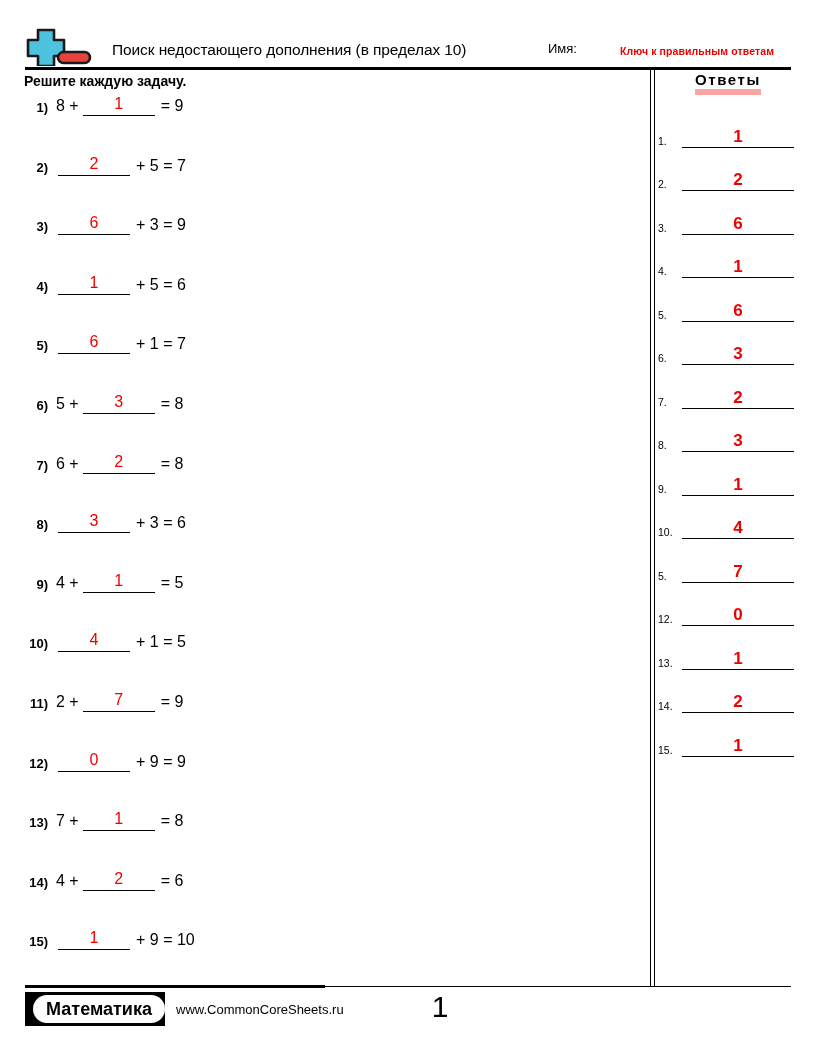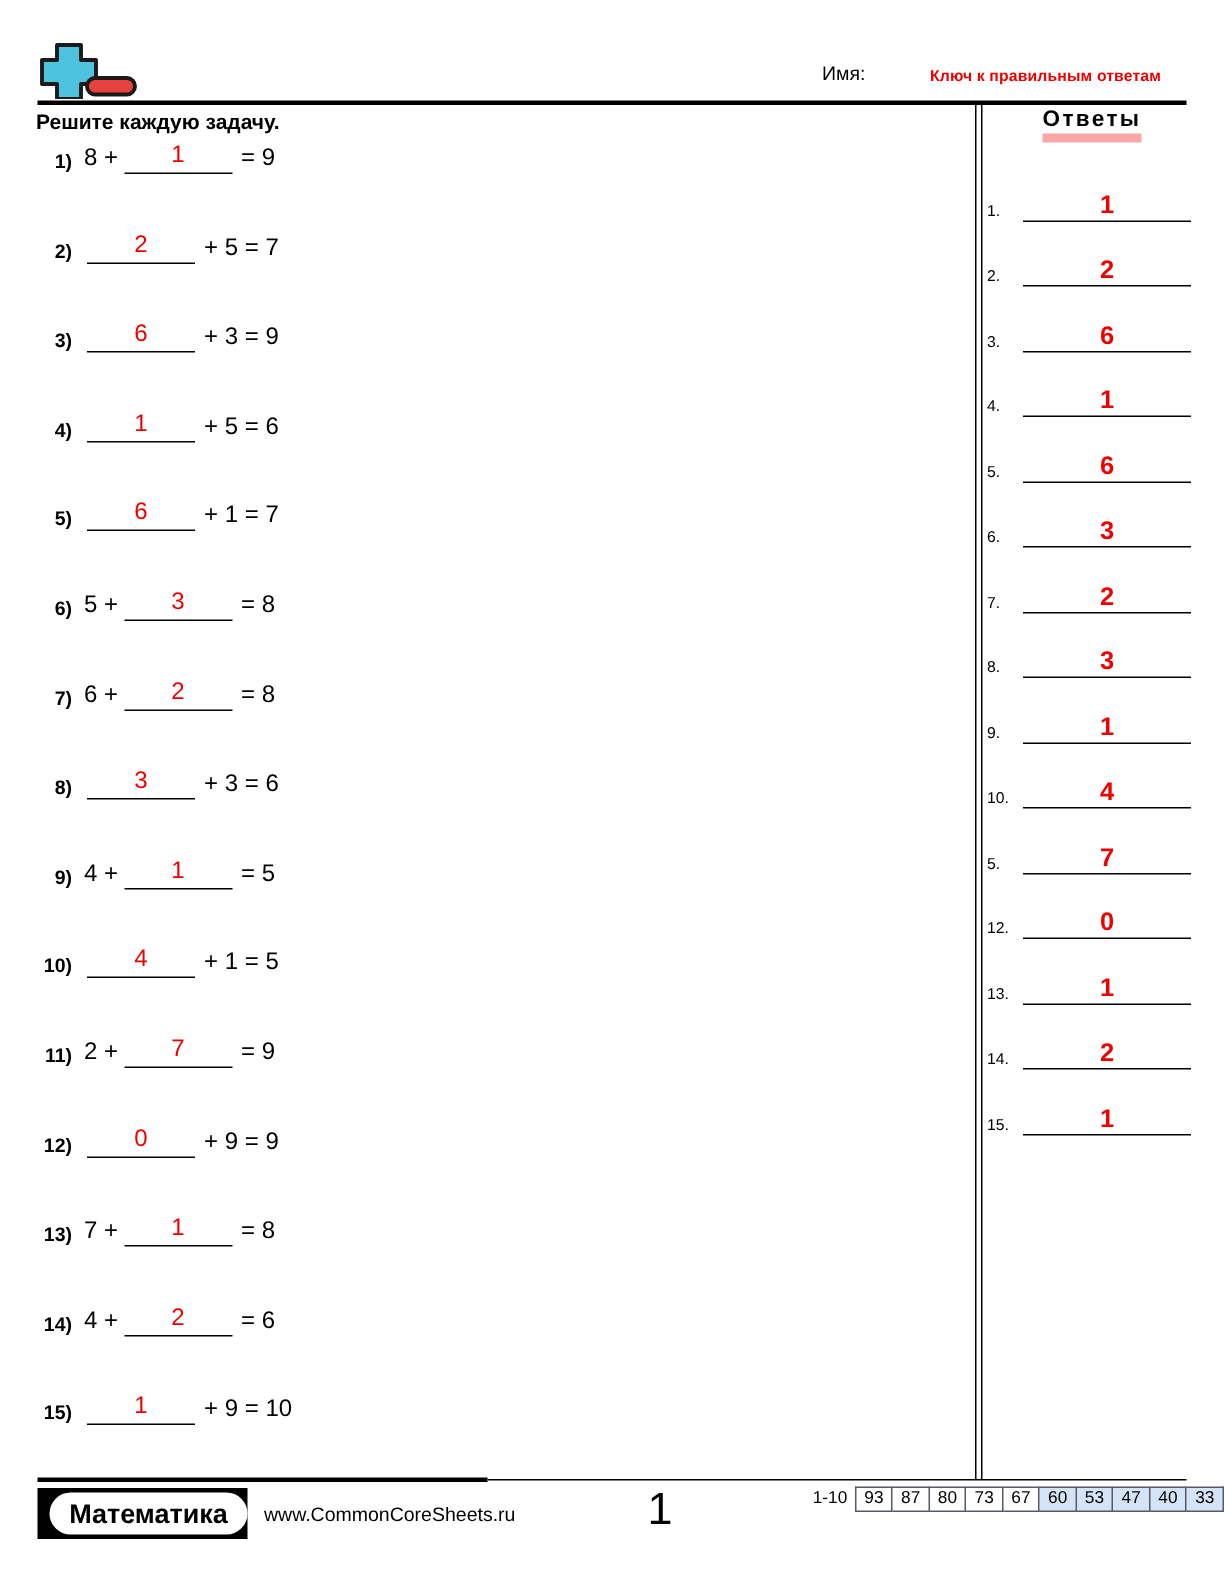--- a/index.html
+++ b/index.html
@@ -266,20 +266,21 @@
 </head>
 <body>
 
 <div id="header">
 
   <svg id="logo" viewBox="0 0 74 44">
     <path d="M16 8 h16 v10 h10 v16 h-10 v10 h-16 v-10 h-10 v-16 h10 z" fill="#4ec3e0" stroke="#1a1a1a" stroke-width="2.6" stroke-linejoin="round"></path>
     <rect x="36" y="30" width="32" height="11" rx="5.5" fill="#e8423f" stroke="#1a1a1a" stroke-width="2.6"></rect>
   </svg>
 
+  <div id="header-title">Поиск недостающего дополнения (в пределах 10)</div>
   <div id="name-label">Имя:</div>
   <div id="answer-key-label">Ключ к правильным ответам</div>
   <div id="header-rule"></div>
 </div>
 
 <div id="directions">Решите каждую задачу.</div>
 
 <div id="divider">
   <div class="dl a"></div>
   <div class="dl b"></div>
@@ -473,28 +474,15 @@
 
 <div id="brand">
   <div id="brand-oval">Математика</div>
 </div>
 <div id="site-url">www.CommonCoreSheets.ru</div>
 <div id="page-number">1</div>
 
 <div id="score-table">
   <table>
       <tbody id="score-body">
-        <tr>
-          <td class="rowlabel">1-10</td>
-          <td>93</td>
-          <td>87</td>
-          <td>80</td>
-          <td>73</td>
-          <td>67</td>
-          <td class="hl">60</td>
-          <td class="hl">53</td>
-          <td class="hl">47</td>
-          <td class="hl">40</td>
-          <td class="hl">33</td>
-        </tr>
       </tbody>
     </table>
 </div>
 
 </body></html>

